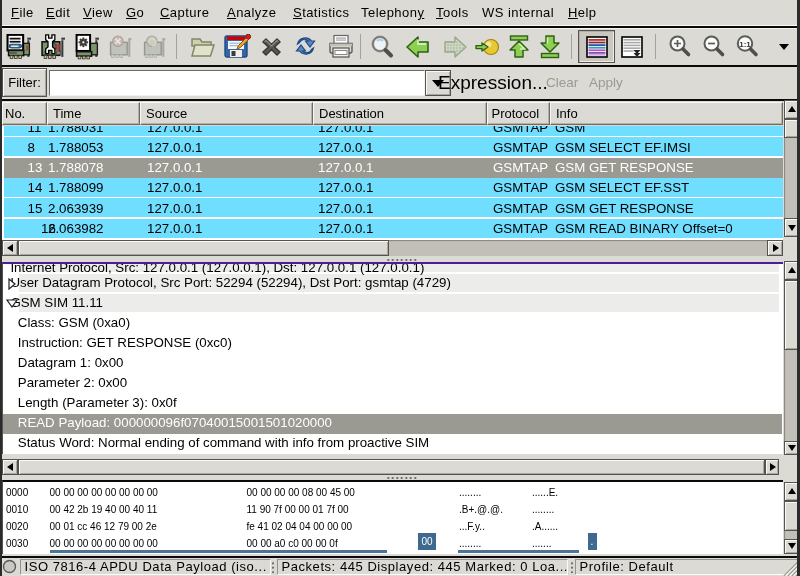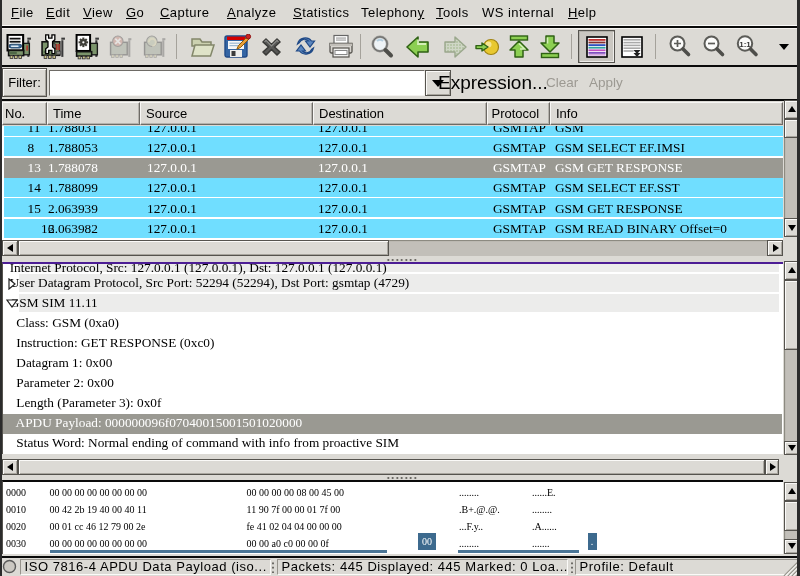--- a/index.html
+++ b/index.html
@@ -1,18 +1,18 @@
 <!DOCTYPE html>
 <html><head><meta charset="utf-8">
 <style>
 *{margin:0;padding:0;box-sizing:border-box}
 html,body{width:800px;height:576px;overflow:hidden}
 body{position:relative;background:#dcdad5;font-family:"Liberation Sans",sans-serif;color:#000}
 .abs{position:absolute}
-.mono{font-family:Liberation Serif, serif}
+.mono{font-family:Liberation Sans, sans-serif}
 .menuitem{position:absolute;top:0;height:25px;line-height:25px;font-size:13px;letter-spacing:0.45px}
 .hdrcell{position:absolute;top:102px;height:23px;background:#dcdad5;border-top:1px solid #f8f7f5;border-left:1px solid #f8f7f5;border-right:1px solid #6e6b66;border-bottom:1px solid #6e6b66;font-size:13px;line-height:21px;padding-left:5px;box-shadow:inset -1px -1px 0 #b5b2ac}
 .prow{position:absolute;left:2px;width:779.5px;font-size:13.3px;line-height:18.7px;white-space:pre}
 .pcell{position:absolute;top:1.5px;height:18.7px}
 .dline{position:absolute;left:0;width:779px;height:20px;line-height:18.4px;font-size:13.3px;white-space:pre}
 .hexline{position:absolute;height:17px;line-height:17px;font-size:10px;white-space:pre}
 .sbtn{position:absolute;background:#dcdad5;border:1px solid #55534e;box-shadow:inset 1px 1px 0 #fbfaf8,inset -1px -1px 0 #a9a69f}
 .tri{position:absolute;width:0;height:0}
 .grip{background-image:radial-gradient(circle,#55534e 0.9px,rgba(0,0,0,0) 1.1px);background-size:4.5px 4px}
 .vgrip{background-image:radial-gradient(circle,#55534e 0.9px,rgba(0,0,0,0) 1.1px);background-size:4px 4.5px}
@@ -314,21 +314,21 @@
 <div class="abs" style="left:16px;top:10px;width:760px;height:17.5px;background:#ececeb"></div>
 <div class="abs" style="left:16px;top:30px;width:760px;height:17.5px;background:#ececeb"></div>
 <div class="dline mono" style="top:-5.5px">  Internet Protocol, Src: 127.0.0.1 (127.0.0.1), Dst: 127.0.0.1 (127.0.0.1)</div>
   <div class="dline mono" style="top:10px">  User Datagram Protocol, Src Port: 52294 (52294), Dst Port: gsmtap (4729)</div>
   <div class="dline mono" style="top:30px">  GSM SIM 11.11</div>
   <div class="dline mono" style="top:50px">    Class: GSM (0xa0)</div>
   <div class="dline mono" style="top:70px">    Instruction: GET RESPONSE (0xc0)</div>
   <div class="dline mono" style="top:90px">    Datagram 1: 0x00</div>
   <div class="dline mono" style="top:110px">    Parameter 2: 0x00</div>
   <div class="dline mono" style="top:130px">    Length (Parameter 3): 0x0f</div>
-  <div class="dline mono" style="top:150px;background:#9a9992;color:#fff">    APDU Payload: 000000096f07040015001501020000</div>
+  <div class="dline mono" style="top:150px;background:#9a9992;color:#fff">    READ Payload: 000000096f07040015001501020000</div>
   <div class="dline mono" style="top:170px">    Status Word: Normal ending of command with info from proactive SIM</div>
   <svg class="abs" style="left:4px;top:14px" width="10" height="12">
       <path d="M2 1 L8 6 L2 11 Z" fill="#fff" stroke="#222" stroke-width="1.2"></path>
     </svg>
   <svg class="abs" style="left:3px;top:34px" width="12" height="10">
       <path d="M1 2 L11 2 L6 9 Z" fill="#fff" stroke="#222" stroke-width="1.2"></path>
     </svg>
 </div>
 <div class="abs" style="left:784px;top:261px;width:15px;height:194px;background:#c2bfb9;box-shadow:inset 2px 0 1px -1px #87847c,inset 0 2px 1px -1px #87847c"></div>
 <div class="sbtn" style="left:784px;top:261px;width:15px;height:19px"></div>

